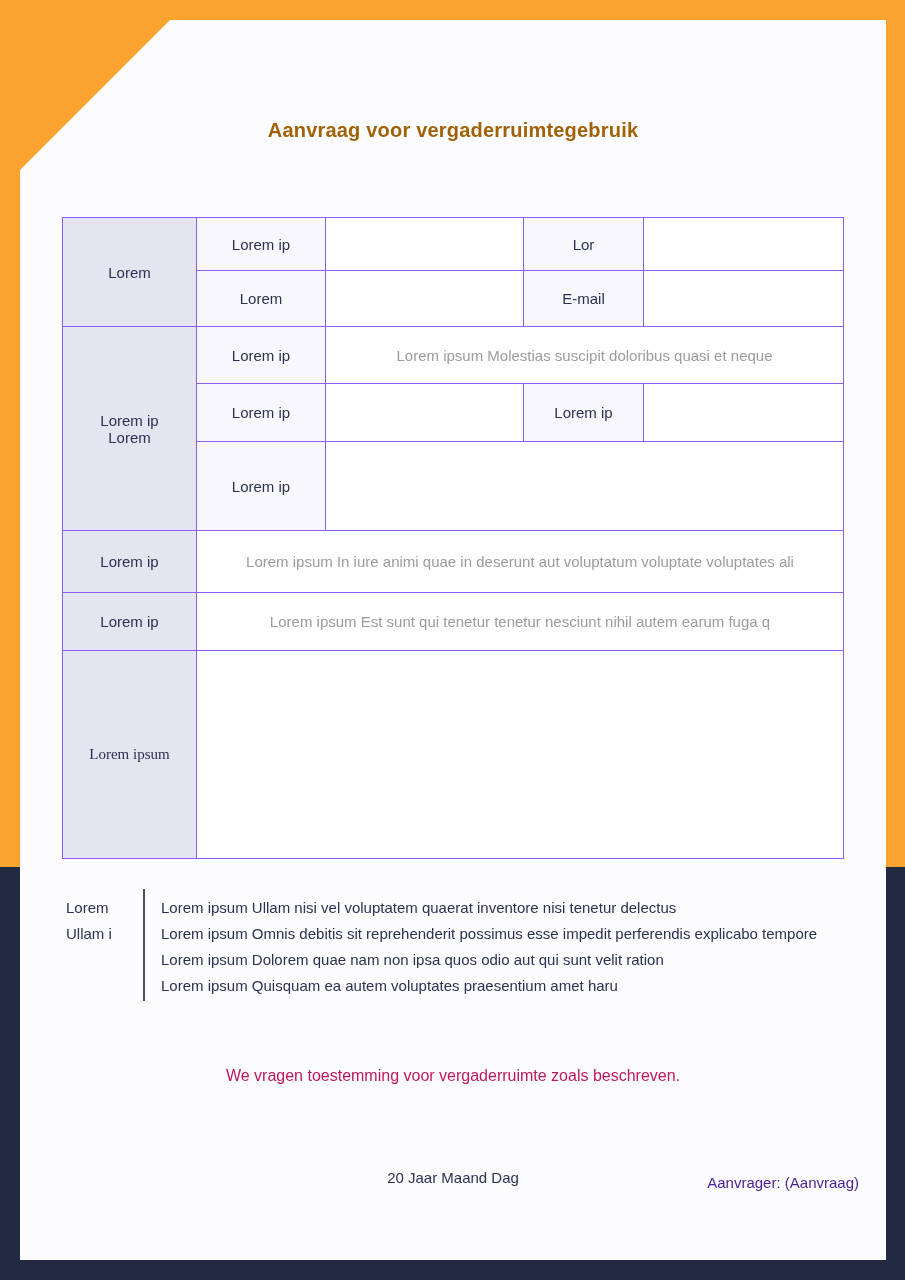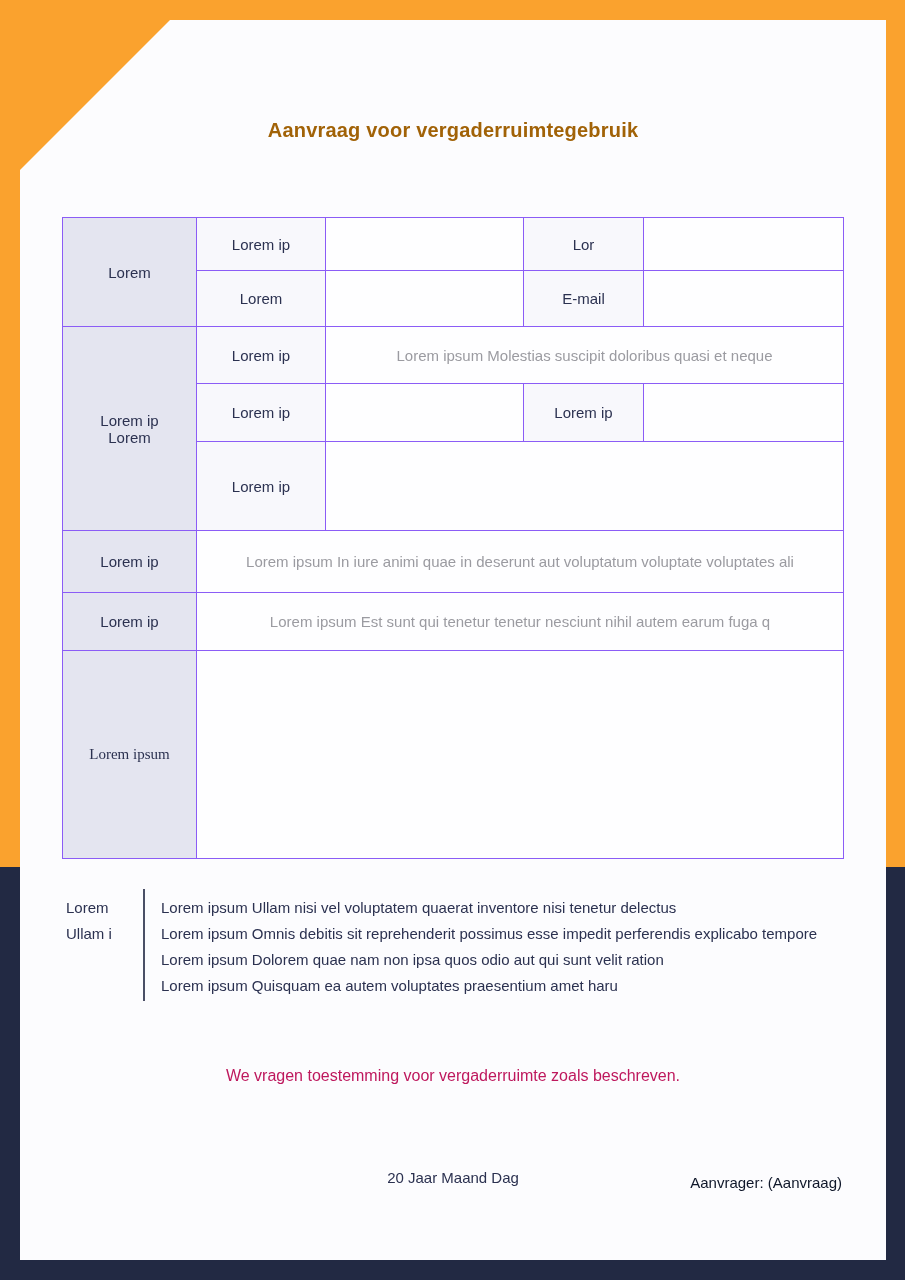--- a/index.html
+++ b/index.html
@@ -101,24 +101,24 @@
     width: 100%;
     text-align: center;
     font-size: 15px;
     line-height: 20px;
     color: #2B3150;
     margin-top: 32px;
   }
   .signature {
     position: absolute;
     top: 1153px;
-    right: 44px;
+    right: 27px;
     font-size: 15px;
     line-height: 20px;
-    color: #0f172a;
+    color: #4c1d95;
     text-align: center;
   }
 </style>
 </head>
 <body>
 
 <div class="screen">
   <div class="page">
 
     <div class="page-title">Aanvraag voor vergaderruimtegebruik</div>

